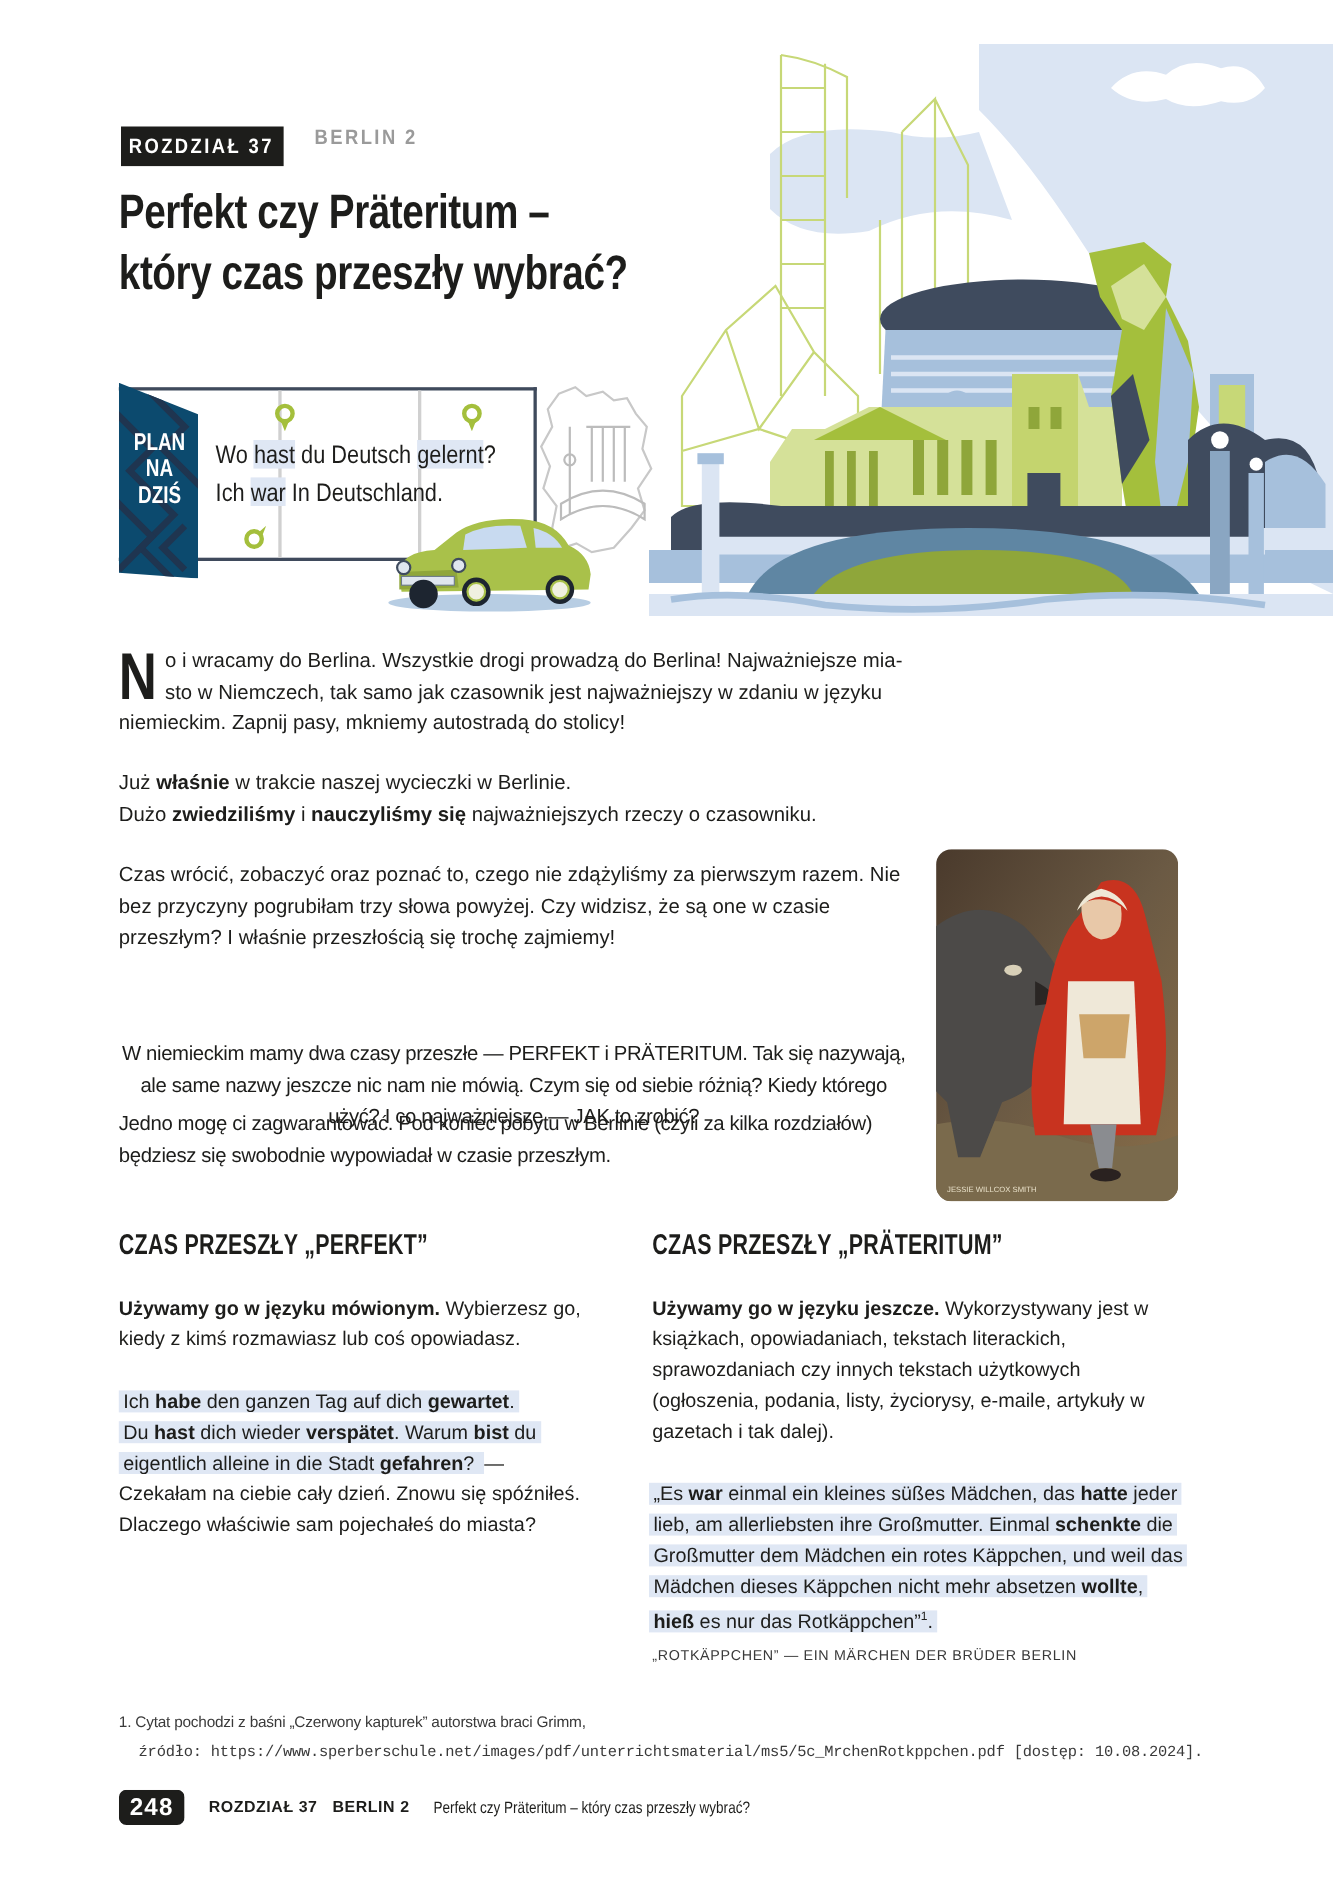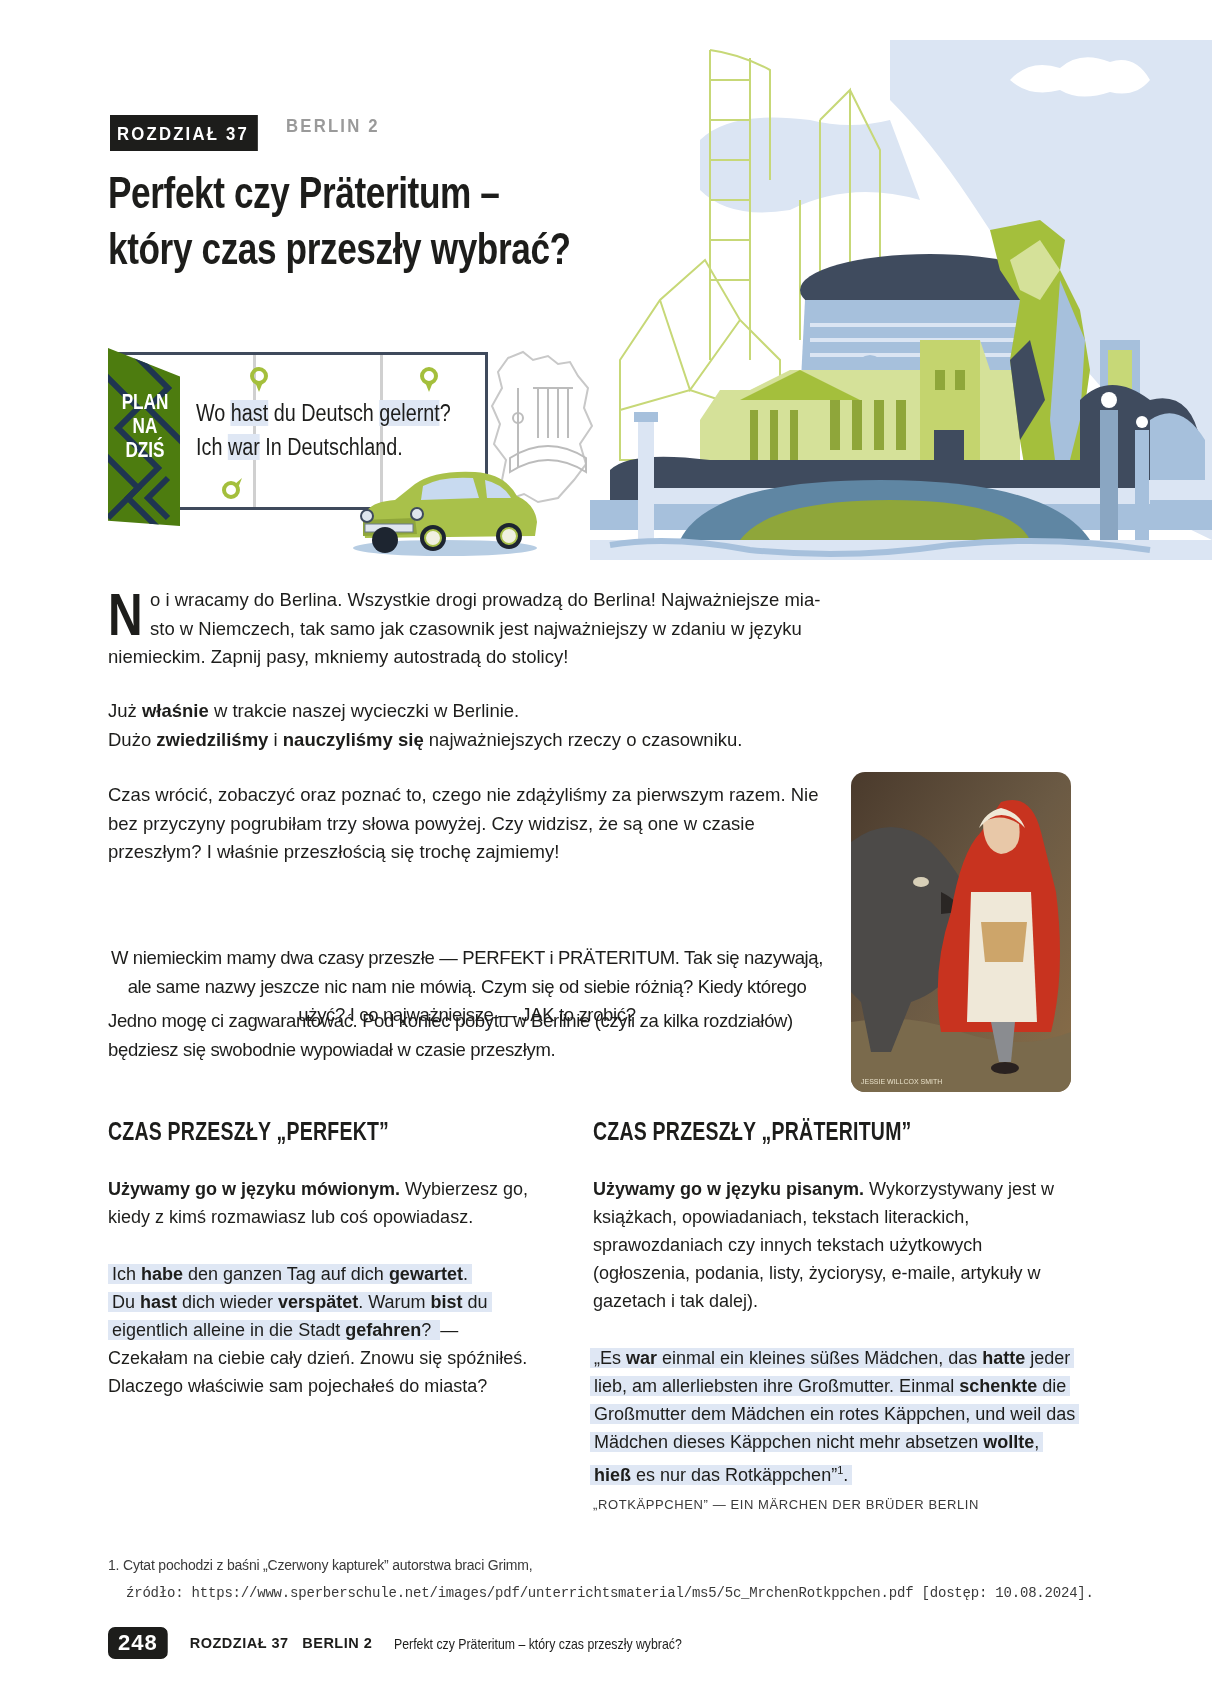--- a/index.html
+++ b/index.html
@@ -10,21 +10,21 @@
   .chapter-tag { position: absolute; left: 110px; top: 115px; height: 36px; display: flex; align-items: flex-start; }
   .chapter-box { background: #1d1d1b; color: #fff; font-weight: bold; font-size: 19px; letter-spacing: 2.5px; padding: 6px 10px 5px 8px; height: 36px; display: flex; align-items: center; transform: scaleX(0.88); transform-origin: left center; }
   .chapter-sub { color: #9a9a9a; font-weight: bold; font-size: 19px; letter-spacing: 2.5px; margin-left: 8px; transform: scaleX(0.88); transform-origin: left center; }
 
   .page-title { position: absolute; left: 108px; top: 165px; font-size: 44px; line-height: 56px; font-weight: bold; letter-spacing: -0.5px; transform: scaleX(0.80); transform-origin: left top; width: 620px; }
 
   
   .plan-card { position: absolute; left: 108px; top: 352px; width: 380px; height: 178px; }
   .plan-map { position: absolute; left: 0; top: 0; width: 380px; height: 158px; border: 3px solid #3f4a5c; border-left: none; background: #fff; }
   .plan-fold { position: absolute; top: 0; bottom: 0; width: 3px; background: #d0d0d0; }
-  .plan-flap { position: absolute; left: 0; top: -4px; width: 72px; height: 178px; background: #4d7c0f; clip-path: polygon(0 0, 100% 16%, 100% 100%, 0 97%); overflow: hidden; }
+  .plan-flap { position: absolute; left: 0; top: -4px; width: 72px; height: 178px; background: #0c4a6e; clip-path: polygon(0 0, 100% 16%, 100% 100%, 0 97%); overflow: hidden; }
   .plan-flap svg { position: absolute; left: 0; top: 0; }
   .plan-label { position: absolute; left: 4px; top: 42px; width: 66px; color: #fff; font-weight: bold; font-size: 22px; line-height: 24px; text-align: center; transform: scaleX(0.78); transform-origin: center; }
   .plan-text { position: absolute; left: 88px; top: 44px; font-size: 23px; line-height: 34px; color: #1d1d1b; transform: scaleX(0.86); transform-origin: left top; white-space: nowrap; }
   .hl { background: #dfe7f4; }
   .pin { position: absolute; }
 
   .germany-map { position: absolute; left: 488px; top: 348px; }
   .car { position: absolute; left: 345px; top: 462px; }
 
   .berlin-illustration { position: absolute; left: 590px; top: 40px; }
@@ -250,21 +250,21 @@
 <div class="col-text col-left-text"><b>Używamy go w języku mówionym.</b><span> Wybierzesz go, kiedy z kimś rozmawiasz lub coś opowiadasz.</span></div>
 
 <div class="example example-left">
   <span class="hlline"><span>Ich </span><b>habe</b><span> den ganzen Tag auf dich </span><b>gewartet</b><span>.</span></span><br>
   <span class="hlline"><span>Du </span><b>hast</b><span> dich wieder </span><b>verspätet</b><span>. Warum  </span><b>bist</b><span> du</span></span><br>
   <span class="hlline"><span>eigentlich alleine in die Stadt </span><b>gefahren</b><span>? </span></span><span> —</span><br>
   <span>Czekałam na ciebie cały dzień. Znowu się spóźniłeś. Dlaczego właściwie sam pojechałeś do miasta?</span>
 </div>
 
 <div class="col-head col-right-head">CZAS PRZESZŁY „PRÄTERITUM”</div>
-<div class="col-text col-right-text"><b>Używamy go w języku pisanym.</b><span> Wykorzystywany jest w książkach, opowiadaniach, tekstach literackich, sprawozdaniach czy innych tekstach użytkowych (ogłoszenia, podania, listy, życiorysy, e-maile, artykuły w gazetach i tak dalej).</span></div>
+<div class="col-text col-right-text"><b>Używamy go w języku jeszcze.</b><span> Wykorzystywany jest w książkach, opowiadaniach, tekstach literackich, sprawozdaniach czy innych tekstach użytkowych (ogłoszenia, podania, listy, życiorysy, e-maile, artykuły w gazetach i tak dalej).</span></div>
 
 <div class="example example-right">
   <span class="hlblock"><span>„Es </span><b>war</b><span> einmal ein kleines süßes Mädchen, das </span><b>hatte</b><span> jeder lieb, am allerliebsten ihre  Großmutter. Einmal </span><b>schenkte</b><span> die Großmutter dem Mädchen ein rotes Käppchen, und weil das Mädchen dieses Käppchen nicht mehr absetzen </span><b>wollte</b><span>, </span><b>hieß</b><span> es nur das Rotkäppchen”</span><sup style="font-size:11px">1</sup><span>.</span></span>
 </div>
 <div class="source">„ROTKÄPPCHEN” — EIN MÄRCHEN DER BRÜDER BERLIN</div>
 
 <div class="footnote">
   <div>1. Cytat pochodzi z baśni „Czerwony kapturek” autorstwa braci Grimm,</div>
   <div class="indent">źródło: https://www.sperberschule.net/images/pdf/unterrichtsmaterial/ms5/5c_MrchenRotkppchen.pdf [dostęp: 10.08.2024].</div>
 </div>

